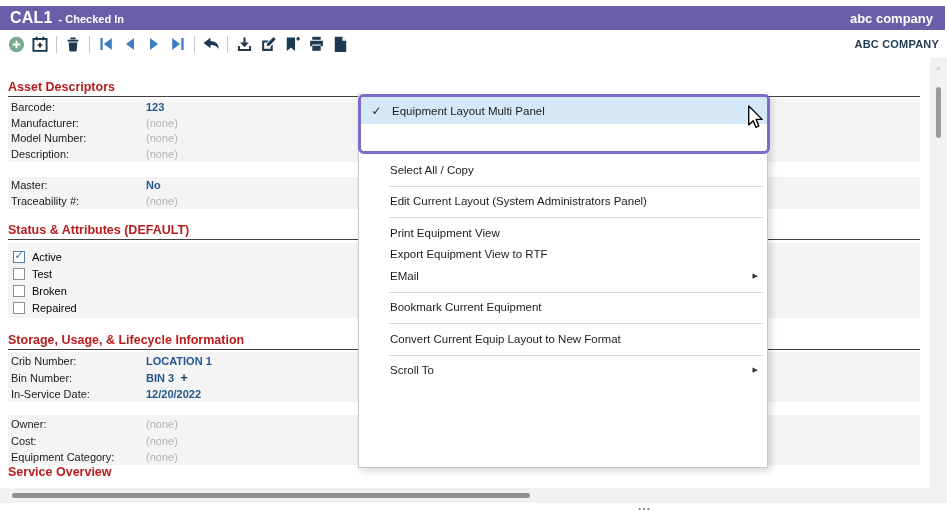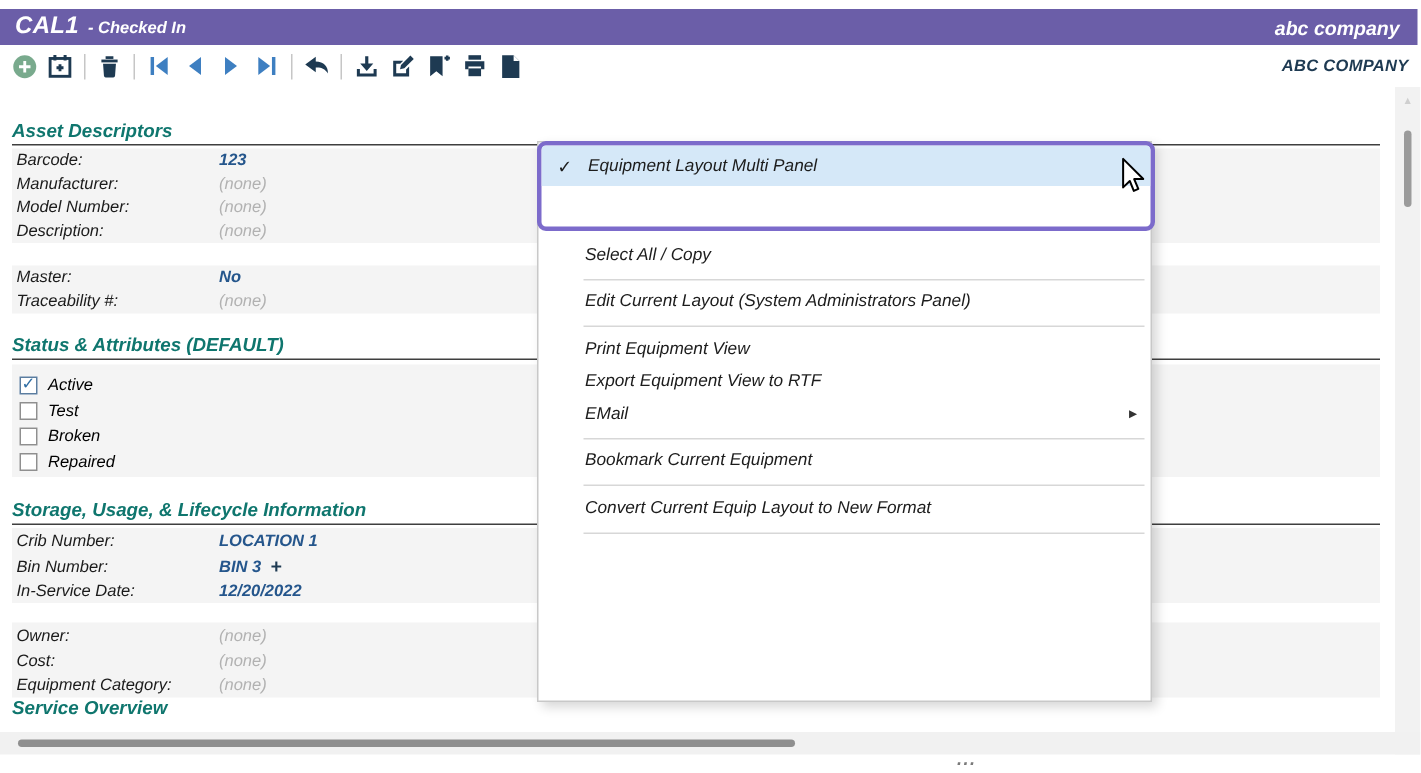--- a/index.html
+++ b/index.html
@@ -1,36 +1,36 @@
 <!DOCTYPE html>
 <html><head>
 <meta charset="utf-8">
 <style>
   * { margin:0; padding:0; box-sizing:border-box; }
   html,body { width:947px; height:515px; background:#fff; overflow:hidden;
     font-family:"Liberation Sans","DejaVu Sans",sans-serif; }
-  #app { position:relative; width:947px; height:515px; background:#fff;font-style:italic; }
+  #app { position:relative; width:947px; height:515px; background:#fff; }
 
   
   #titlebar { position:absolute; top:6px; left:0; width:945px; height:24px;
     background:#6B5EA8; color:#fff; display:flex; align-items:center; padding:0 12px 0 10px; }
   #titlebar .asset { font-size:16px; font-weight:bold; letter-spacing:.2px; }
   #titlebar .status { font-size:11px; font-weight:bold; margin-left:6px; margin-top:2px; }
   #titlebar .company { margin-left:auto; font-size:13px; font-weight:bold; }
 
   
   #toolbar { position:absolute; top:30px; left:0; width:947px; height:28px;
     display:flex; align-items:center; padding-left:4px; }
   .tbtn { width:24px; height:24px; display:flex; align-items:center; justify-content:center; cursor:default; }
   .tsep { width:1px; height:17px; background:#c6c6c6; margin:0 4px; }
   #toolbar .company2 { margin-left:auto; margin-right:8px; font-size:11px; font-weight:bold; color:#1E3A52; letter-spacing:.2px; }
 
   
   .sec-h { position:absolute; left:8px; width:912px; font-size:12.5px; font-weight:bold;
-    color:#0f766e; border-bottom:1px solid #3f3f3f; padding-bottom:15px; height:17px; }
+    color:#b91c1c; border-bottom:1px solid #3f3f3f; padding-bottom:15px; height:17px; }
   .sec-h.clipped { border-bottom:none; }
   .band { position:absolute; left:8px; width:912px; background:#f4f4f4; }
   .frow { display:flex; align-items:center; height:15.75px; font-size:11px; }
   .frow3 { height:16.6px; }
   .flabel { width:138px; padding-left:3px; color:#1b1b1b; }
   .fvalue { color:#25568C; font-weight:bold; }
   .fvalue.none { color:#b2b2b2; font-weight:normal; }
   .plus-btn { color:#1E3A52; font-weight:bold; font-size:13px; margin-left:6px; cursor:default; line-height:10px; }
 
   
@@ -290,20 +290,24 @@
       </div>
       <div class="m-sep"></div>
       <div class="m-item">
           <span>Bookmark Current Equipment</span>
         </div>
       <div class="m-sep"></div>
       <div class="m-item">
           <span>Convert Current Equip Layout to New Format</span>
         </div>
       <div class="m-sep"></div>
+      <div class="m-item">
+        <span>Scroll To</span>
+        <span class="arrow">▶</span>
+      </div>
     </div>
   </div>
 
   <div id="vscroll">
     <span class="uparrow">▲</span>
     <div id="vthumb"></div>
   </div>
   <div id="hscroll">
     <div id="hthumb"></div>
   </div>

